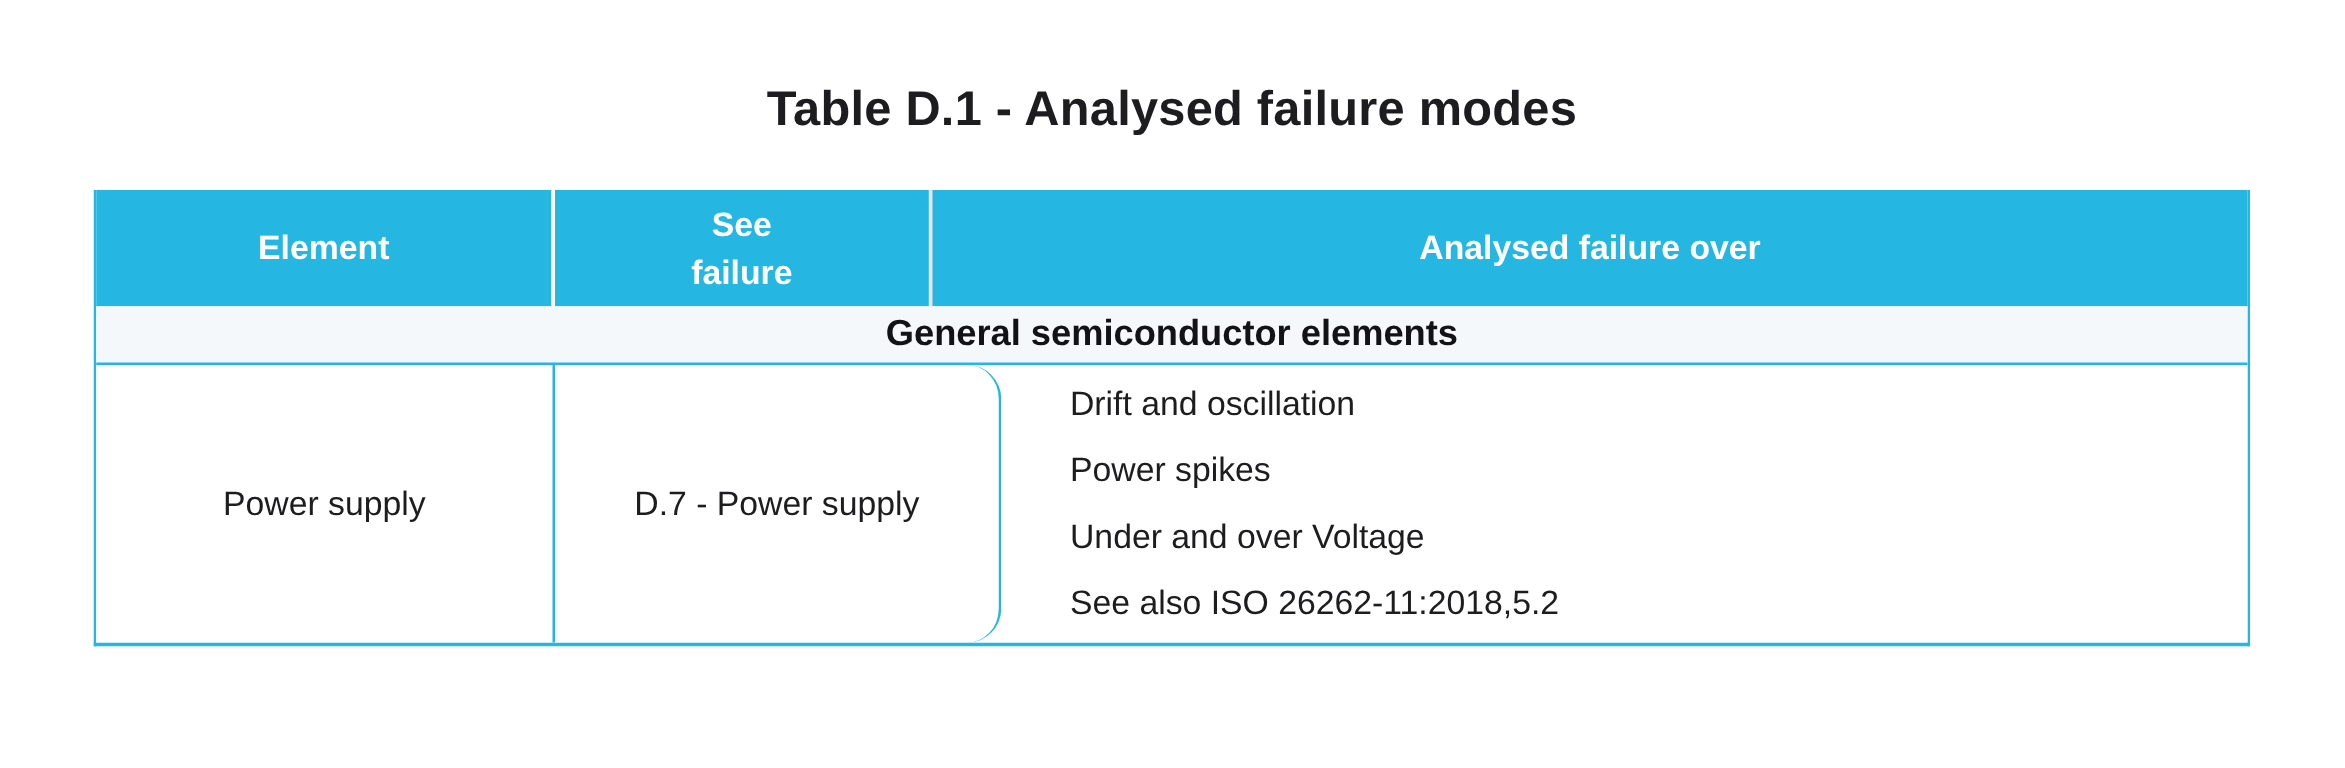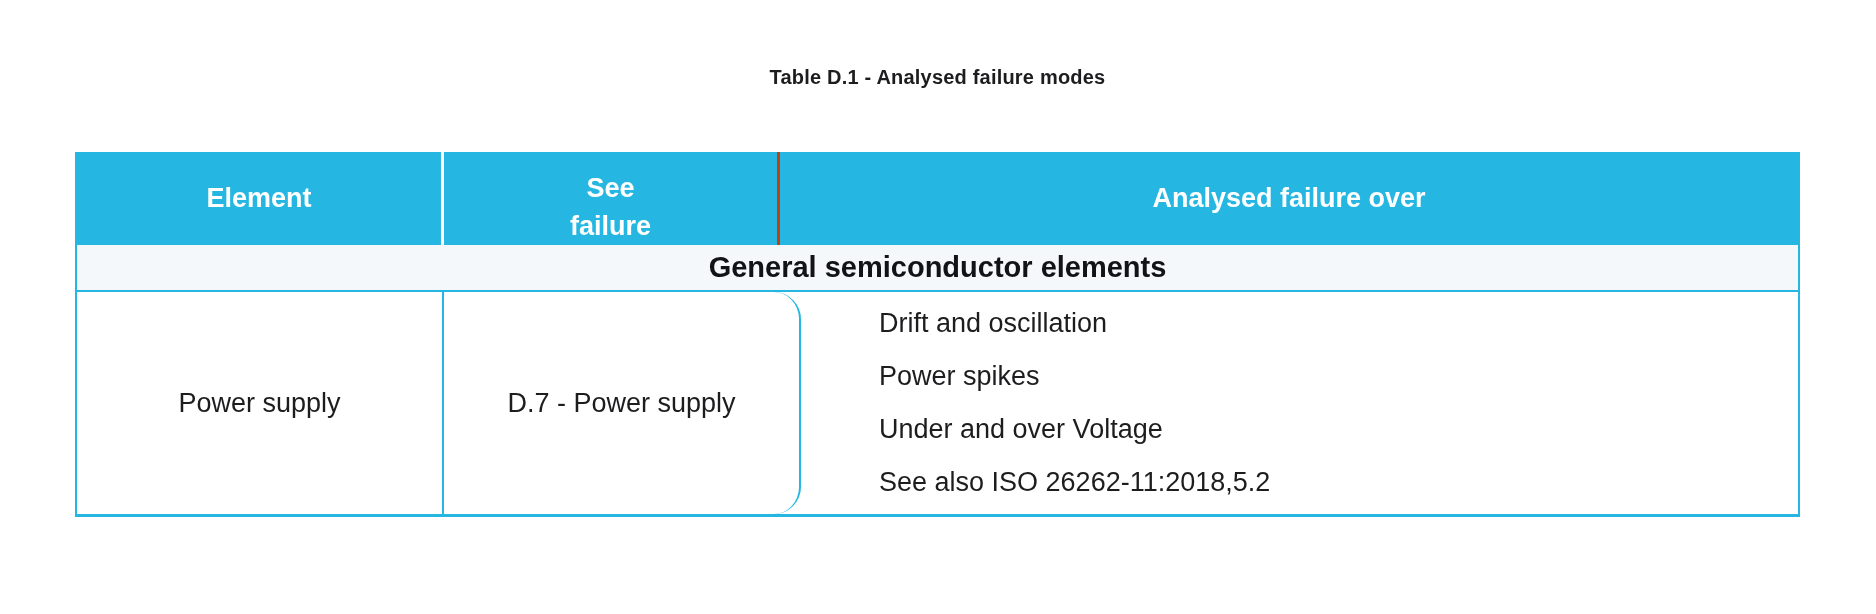--- a/index.html
+++ b/index.html
@@ -24,21 +24,21 @@
     width: 1876px;
     height: 614px;
     background: #ffffff;
   }
   .caption {
     position: absolute;
     left: 75px;
     top: 66px;
     width: 1725px;
     text-align: center;
-    font-size: 20px;
+    font-size: 39px;
     font-weight: bold;
     letter-spacing: 0.2px;
   }
   .tbl {
     position: absolute;
     left: 75px;
     top: 152px;
     width: 1725px;
     border-left: 2px solid var(--accent);
     border-right: 2px solid var(--accent);
@@ -52,21 +52,21 @@
     font-weight: bold;
     font-size: 27px;
   }
   .header-cell {
     display: flex;
     align-items: center;
     justify-content: center;
     text-align: center;
   }
   .header-cell.c1 { width: 367px; border-right: 3px solid #ffffff; }
-  .header-cell.c2 { width: 336px; border-right: 3px solid #c2410c; align-items: flex-end; }
+  .header-cell.c2 { width: 302px; border-right: 3px solid #e5e5e5; }
   .header-cell.c3 { flex: 1; }
   .two-line { line-height: 38px; }
   .section-row {
     height: 47px;
     background: var(--section-bg);
     border-bottom: 2px solid var(--accent);
     display: flex;
     align-items: center;
     justify-content: center;
     font-weight: bold;
@@ -86,21 +86,21 @@
     text-align: center;
   }
   .cell.c1 { width: 367px; border-right: 2px solid var(--accent); }
   .cell.c2 { width: 357px; border-right: 2px solid var(--accent); border-radius: 27px; }
   .cell.c3 {
     flex: 1;
     flex-direction: column;
     align-items: flex-start;
     justify-content: center;
     text-align: left;
-    padding-left: 78px;
+    padding-left: 55px;
   }
   .fm-line { line-height: 53px; }
 </style>
 </head>
 <body>
 
 <div class="page">
 
   <div class="caption">Table D.1 - Analysed failure modes</div>
 

